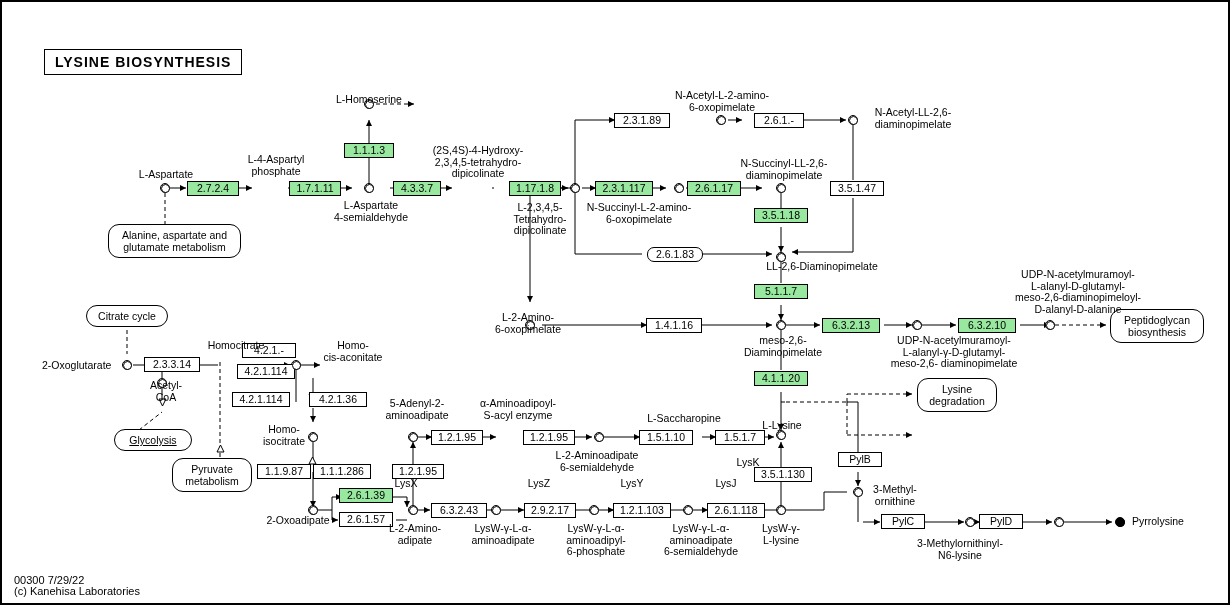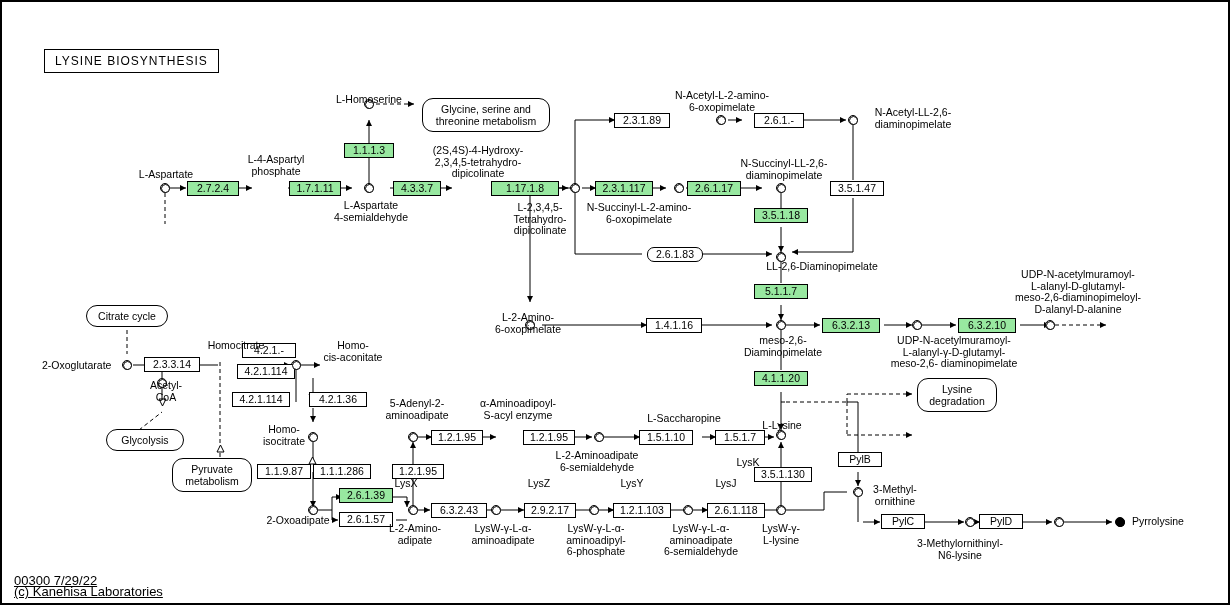--- a/index.html
+++ b/index.html
@@ -17,24 +17,25 @@
     background:#ffffff;
   }
   svg.edges {
     position:absolute; left:0; top:0; width:1230px; height:605px;
     pointer-events:none;
   }
   .title-box {
     position:absolute;
     border:1px solid #000;
     background:#fff;
-    font-size:12px;
+    font-size:14px;
     letter-spacing:1px;
     padding:4px 10px;
     white-space:nowrap;
+    font-weight:bold;
   }
   .enz {
     position:absolute;
     border:1px solid #000;
     background:#fff;
     font-size:10.5px;
     line-height:13px;
     height:15px;
     text-align:center;
     white-space:nowrap;
@@ -67,25 +68,24 @@
     font-size:10.5px;
     line-height:12px;
     text-align:center;
     padding:4px 7px;
     white-space:nowrap;
     box-sizing:border-box;
   }
   .footer {
     position:absolute;
     left:12px; bottom:6px;
-    font-size:13px;
+    font-size:11px;
     line-height:11px;
     color:#000;
     white-space:pre;
-    text-decoration:underline;
   }
 </style>
 </head>
 <body>
 
 <div id="canvas">
 
   <svg class="edges" viewBox="0 0 1230 605">
     <defs>
       <marker id="ah" markerWidth="7" markerHeight="7" refX="6" refY="3" orient="auto">
@@ -253,43 +253,47 @@
 
       <path d="M157,397 l7,0 l-3.5,7 z" fill="#fff" stroke="#000"></path>
       <path d="M215,450 l7,0 l-3.5,-7 z" fill="#fff" stroke="#000"></path>
       <path d="M307,392 l7,0 l-3.5,7 z" fill="#fff" stroke="#000"></path>
       <path d="M307,462 l7,0 l-3.5,-7 z" fill="#fff" stroke="#000"></path>
     </g>
   </svg>
 
   <div class="title-box" style="left:42px; top:47px;">LYSINE  BIOSYNTHESIS</div>
 
-  <div class="map" style="left:420px; top:96px; width:128px;">
-    <span style="white-space:pre-line">Glycine, serine and
-threonine metabolism</span>
+  <div class="map" style="left:106px; top:222px; width:133px;">
+    <span style="white-space:pre-line">Alanine, aspartate and
+glutamate metabolism</span>
   </div>
   <div class="map" style="left:84px; top:303px; width:82px;">
     <span style="white-space:pre-line">Citrate cycle</span>
   </div>
-  <div class="map" style="left:104px; top:427px; width:78px;">
+  <div class="map" style="left:112px; top:427px; width:78px;text-decoration:underline;">
     <span style="white-space:pre-line">Glycolysis</span>
   </div>
   <div class="map" style="left:170px; top:456px; width:80px;">
     <span style="white-space:pre-line">Pyruvate
 metabolism</span>
   </div>
+  <div class="map" style="left:1108px; top:307px; width:94px;">
+    <span style="white-space:pre-line">Peptidoglycan
+biosynthesis</span>
+  </div>
   <div class="map" style="left:915px; top:376px; width:80px;">
     <span style="white-space:pre-line">Lysine
 degradation</span>
   </div>
 
   <div class="enz green" style="left:185px; top:179px; width:52px;">2.7.2.4</div>
   <div class="enz green" style="left:287px; top:179px; width:52px;">1.7.1.11</div>
   <div class="enz green" style="left:391px; top:179px; width:48px;">4.3.3.7</div>
-  <div class="enz green" style="left:489px; top:179px; width:68px;">1.17.1.8</div>
+  <div class="enz green" style="left:507px; top:179px; width:52px;">1.17.1.8</div>
   <div class="enz green" style="left:342px; top:141px; width:50px;">1.1.1.3</div>
 
   <div class="enz" style="left:612px; top:111px; width:56px;">2.3.1.89</div>
   <div class="enz" style="left:752px; top:111px; width:50px;">2.6.1.-</div>
   <div class="enz" style="left:828px; top:179px; width:54px;">3.5.1.47</div>
 
   <div class="enz green" style="left:593px; top:179px; width:58px;">2.3.1.117</div>
   <div class="enz green" style="left:685px; top:179px; width:54px;">2.6.1.17</div>
   <div class="enz green" style="left:752px; top:206px; width:54px;">3.5.1.18</div>
   <div class="enz" style="left:645px; top:245px; width:56px;border-radius:7px;">2.6.1.83</div>

